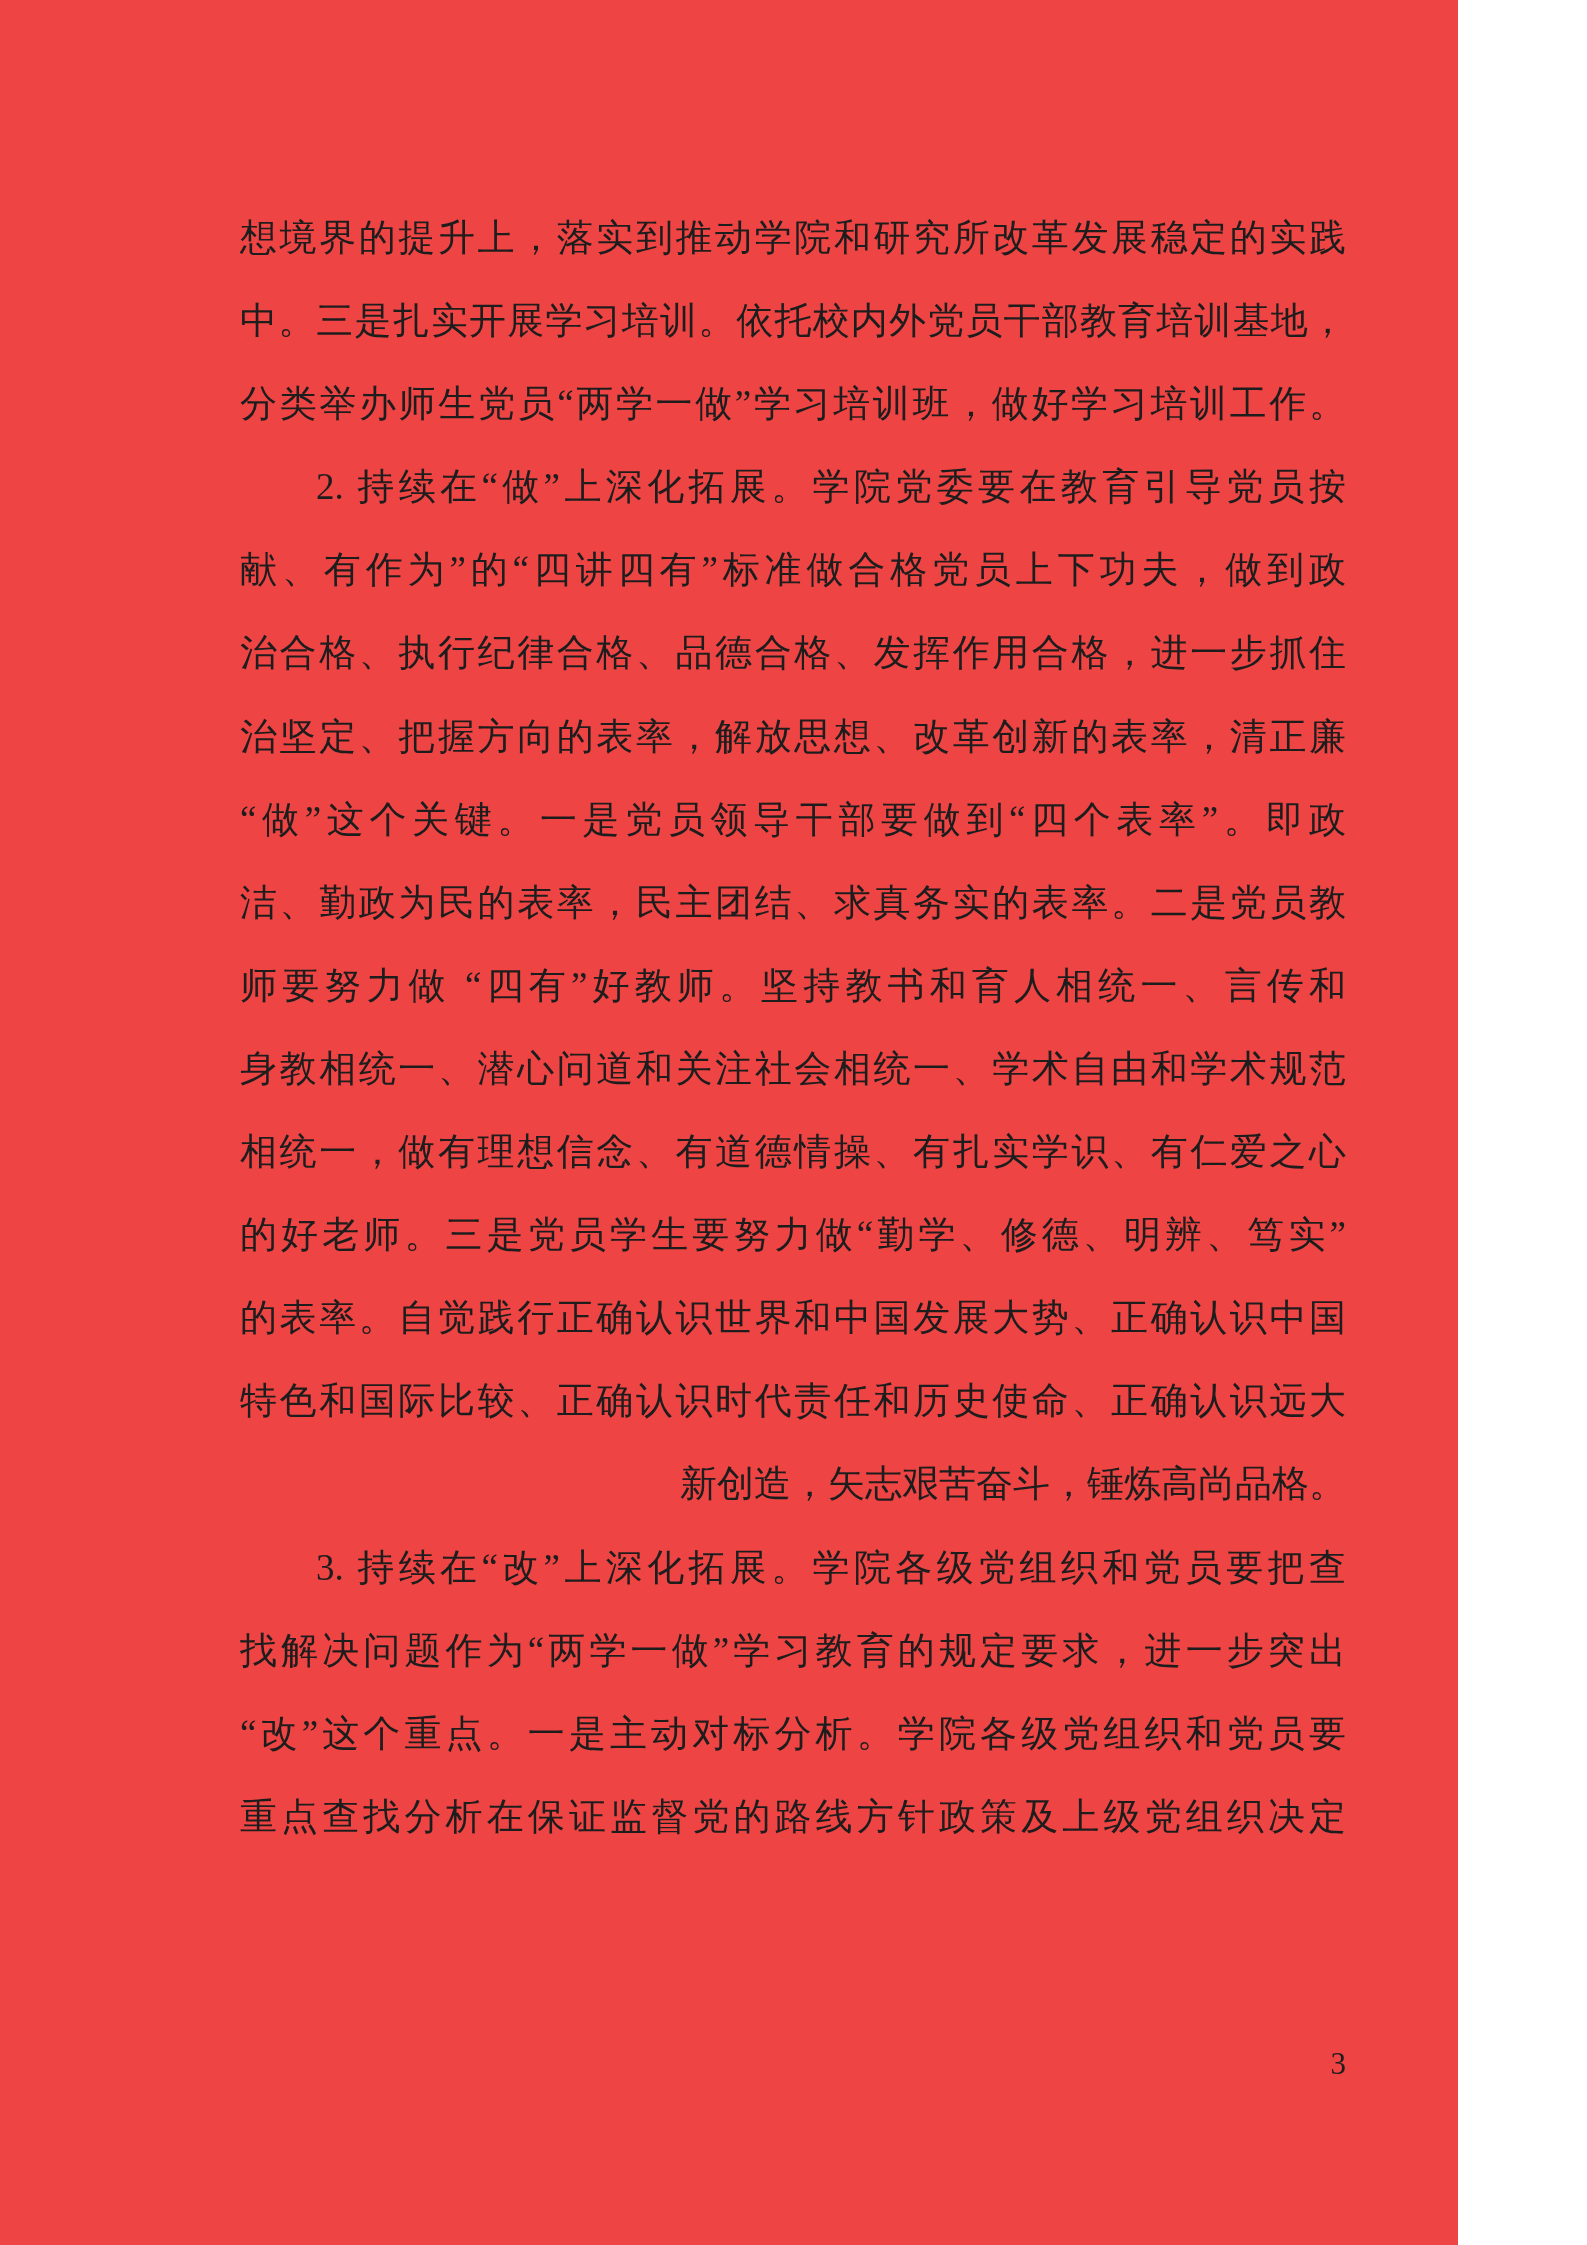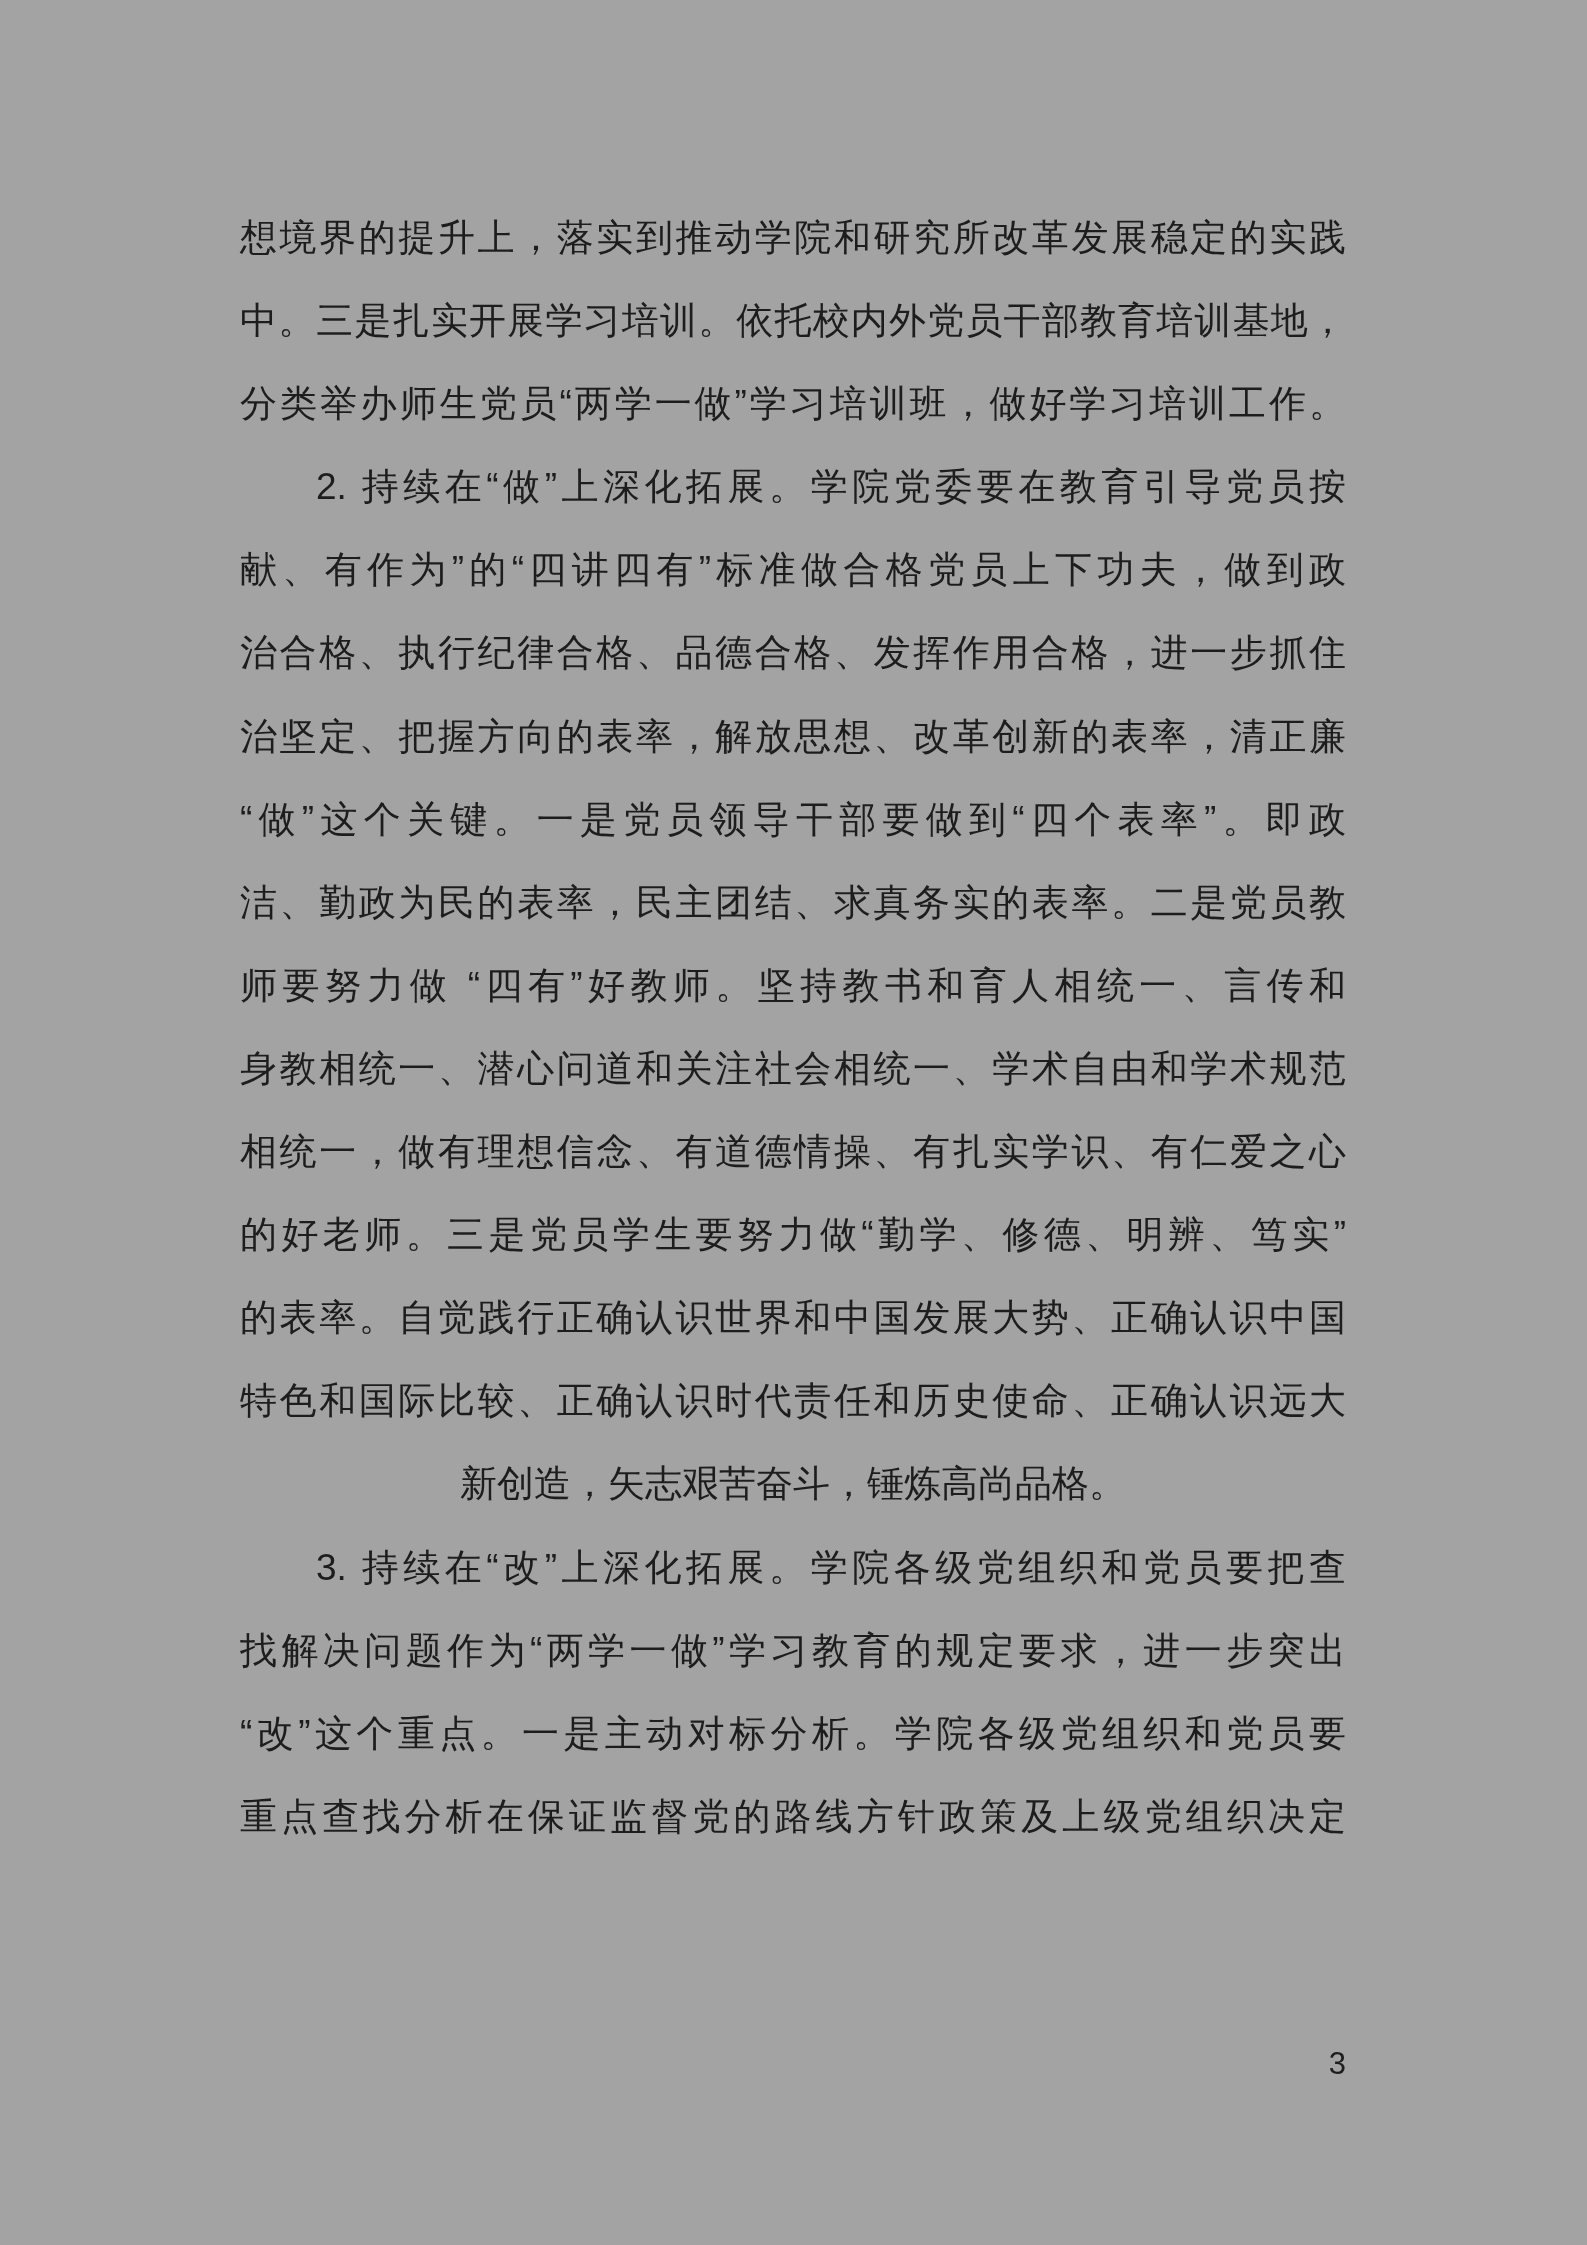--- a/index.html
+++ b/index.html
@@ -2,25 +2,25 @@
 <html><head>
 <meta charset="utf-8">
 <style>
   html, body {
     margin: 0;
     padding: 0;
     background: #ffffff;
   }
   .page {
     position: relative;
-    width: 1587px;
+    width: 1458px;
     height: 2245px;
-    background: #a3a3a3;
+    background: #ef4444;
     overflow: hidden;
-    font-family: Liberation Sans, sans-serif;
+    font-family: Liberation Serif, serif;
     color: #1d1d1d;
   }
   .content {
     position: absolute;
     left: 240px;
     top: 196px;
     width: 1106px;
   }
   .line {
     font-size: 37px;
@@ -33,21 +33,21 @@
   .fill {
     text-align: justify;
     text-align-last: justify;
   }
   
   .indent {
     text-indent: 76px;
   }
   
   .plain {
-    text-align: center;
+    text-align: right;
   }
   .page-number {
     position: absolute;
     left: 240px;
     top: 2046px;
     width: 1106px;
     text-align: right;
     font-size: 31px;
     line-height: 36px;
     color: #1d1d1d;

